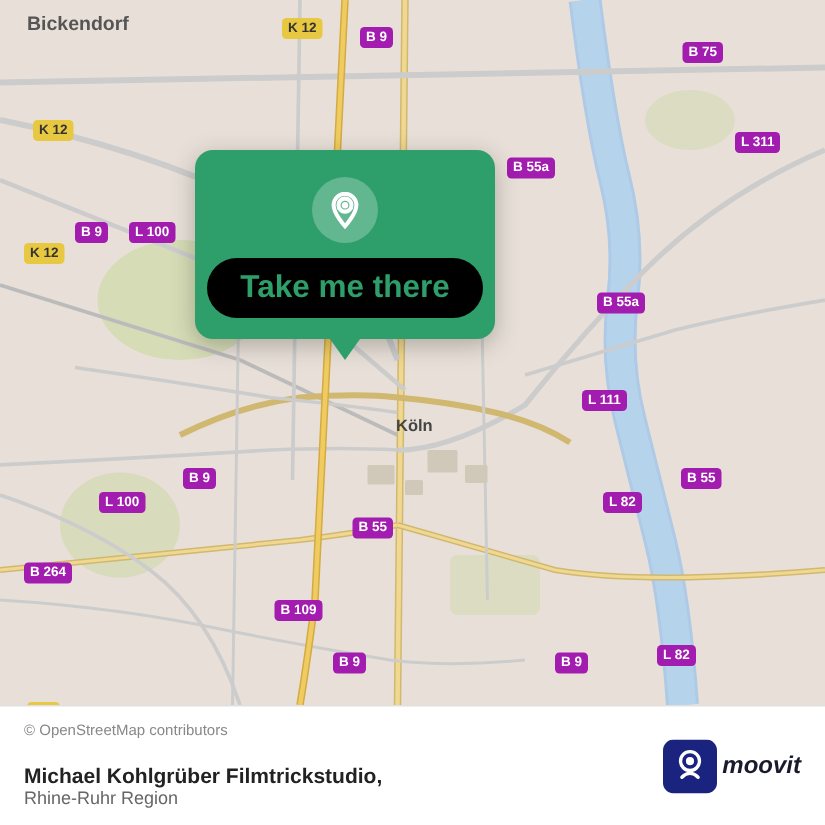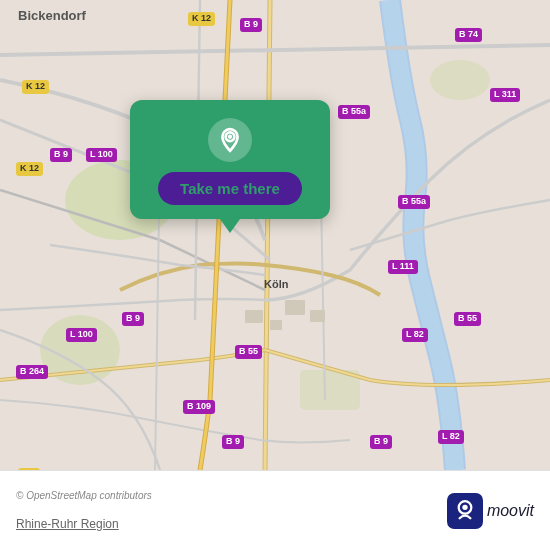--- a/index.html
+++ b/index.html
@@ -63,26 +63,26 @@
       justify-content: center;
       margin-bottom: 10px;
     }
 
     .location-pin-svg {
       width: 26px;
       height: 26px;
     }
 
     .take-me-there-btn {
-      background: #4c1d95;
+      background: #000000;
       color: #2e9e6b;
       border: none;
       border-radius: 20px;
       padding: 8px 22px;
-      font-size: 15px;
+      font-size: 21px;
       font-weight: 600;
       cursor: pointer;
       white-space: nowrap;
     }
 
     
     #bottom-bar {
       width: 550px;
       height: 80px;
       background: white;
@@ -98,50 +98,48 @@
 
     .bottom-left {
       display: flex;
       flex-direction: column;
     }
 
     .attribution {
       font-size: 10px;
       color: #888;
       margin-bottom: 16px;
-      font-style: italic;
     }
 
     .location-title {
       font-size: 14px;
       font-weight: 600;
       color: #222;
     }
 
     .location-subtitle {
       font-size: 12px;
       color: #666;
-      text-decoration: underline;
     }
 
     
     .moovit-logo {
       display: flex;
       align-items: center;
       gap: 4px;
     }
 
     .moovit-icon {
       width: 36px;
       height: 36px;
     }
 
     .moovit-text {
       font-size: 16px;
-      font-weight: 400;
+      font-weight: 700;
       color: #1a1a2e;
       font-style: italic;
     }
 
     
     .road-label {
       position: absolute;
       font-size: 9px;
       font-weight: bold;
       padding: 1px 4px;
@@ -208,37 +206,37 @@
 
     <rect x="285" y="300" width="20" height="15" fill="#d0c8b8" rx="1"></rect>
     <rect x="310" y="310" width="15" height="12" fill="#d0c8b8" rx="1"></rect>
     <rect x="245" y="310" width="18" height="13" fill="#d0c8b8" rx="1"></rect>
     <rect x="270" y="320" width="12" height="10" fill="#d0c8b8" rx="1"></rect>
   </svg>
 
   
   <span class="road-label label-blue" style="top:18px;left:240px">B 9</span>
   <span class="road-label label-yellow" style="top:12px;left:188px">K 12</span>
-  <span class="road-label label-blue" style="top:28px;left:455px">B 74</span>
+  <span class="road-label label-blue" style="top:28px;left:455px">B 75</span>
   <span style="position:absolute;top:8px;left:18px;font-size:13px;color:#555;font-weight:600">Bickendorf</span>
   <span class="road-label label-yellow" style="top:80px;left:22px">K 12</span>
   <span class="road-label label-blue" style="top:88px;left:490px">L 311</span>
   <span class="road-label label-blue" style="top:105px;left:338px">B 55a</span>
   <span class="road-label label-blue" style="top:148px;left:50px">B 9</span>
   <span class="road-label label-blue" style="top:148px;left:86px">L 100</span>
   <span class="road-label label-yellow" style="top:162px;left:16px">K 12</span>
   <span class="road-label label-blue" style="top:195px;left:398px">B 55a</span>
   <span class="road-label label-blue" style="top:260px;left:388px">L 111</span>
   <span style="position:absolute;top:278px;left:264px;font-size:11px;color:#444;font-weight:600">Köln</span>
   <span class="road-label label-blue" style="top:312px;left:122px">B 9</span>
   <span class="road-label label-blue" style="top:328px;left:66px">L 100</span>
   <span class="road-label label-blue" style="top:312px;left:454px">B 55</span>
   <span class="road-label label-blue" style="top:328px;left:402px">L 82</span>
   <span class="road-label label-blue" style="top:345px;left:235px">B 55</span>
-  <span class="road-label label-blue" style="top:365px;left:16px">B 264</span>
+  <span class="road-label label-blue" style="top:375px;left:16px">B 264</span>
   <span class="road-label label-blue" style="top:400px;left:183px">B 109</span>
   <span class="road-label label-blue" style="top:435px;left:222px">B 9</span>
   <span class="road-label label-blue" style="top:435px;left:370px">B 9</span>
   <span class="road-label label-blue" style="top:430px;left:438px">L 82</span>
   <span class="road-label label-yellow" style="top:468px;left:18px">K 6</span>
 
   
   <div class="popup-card">
     <div class="location-icon-circle">
       <svg class="location-pin-svg" viewBox="0 0 24 24">
@@ -247,20 +245,21 @@
         <circle cx="12" cy="9" r="2" fill="white"></circle>
       </svg>
     </div>
     <button class="take-me-there-btn">Take me there</button>
   </div>
 </div>
 
 <div id="bottom-bar">
   <div class="bottom-left">
     <span class="attribution">© OpenStreetMap contributors</span>
+    <span class="location-title">Michael Kohlgrüber Filmtrickstudio,</span>
     <span class="location-subtitle">Rhine-Ruhr Region</span>
   </div>
   <div class="moovit-logo">
     <svg class="moovit-icon" viewBox="0 0 40 40">
       <rect width="40" height="40" rx="8" fill="#1a237e"></rect>
       <circle cx="20" cy="16" r="7" fill="none" stroke="white" stroke-width="2.5"></circle>
       <path d="M14 28 Q20 22 26 28" fill="none" stroke="white" stroke-width="2.5" stroke-linecap="round"></path>
       <circle cx="20" cy="16" r="3" fill="white"></circle>
     </svg>
     <span class="moovit-text">moovit</span>

